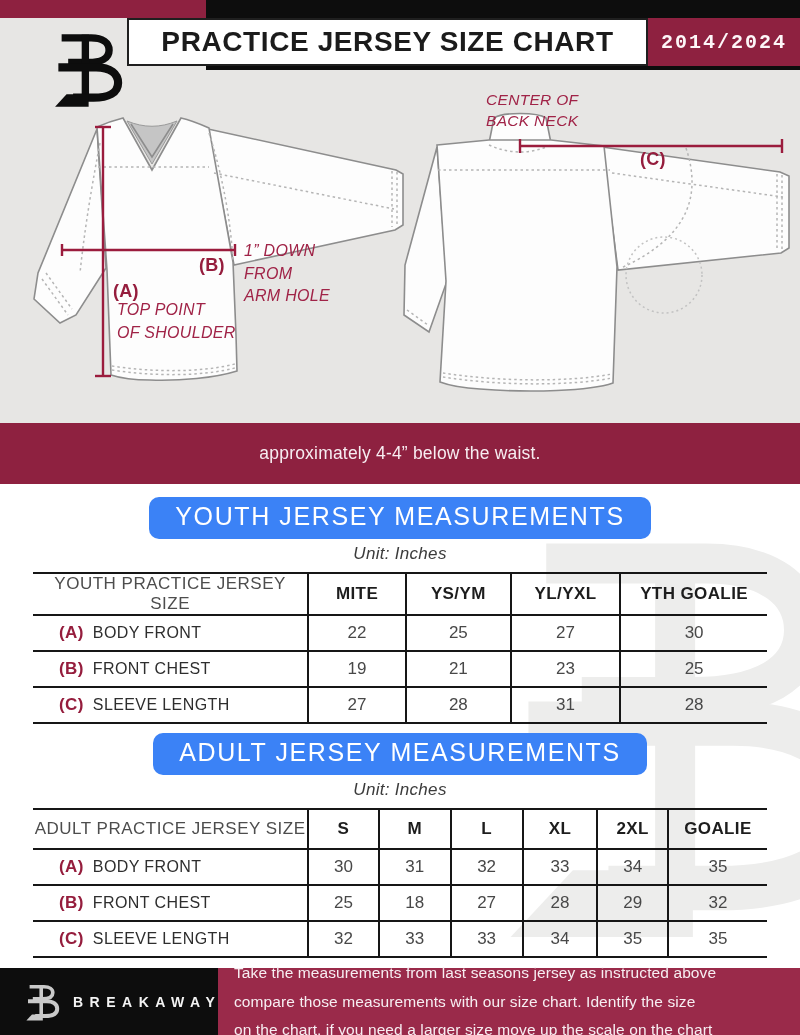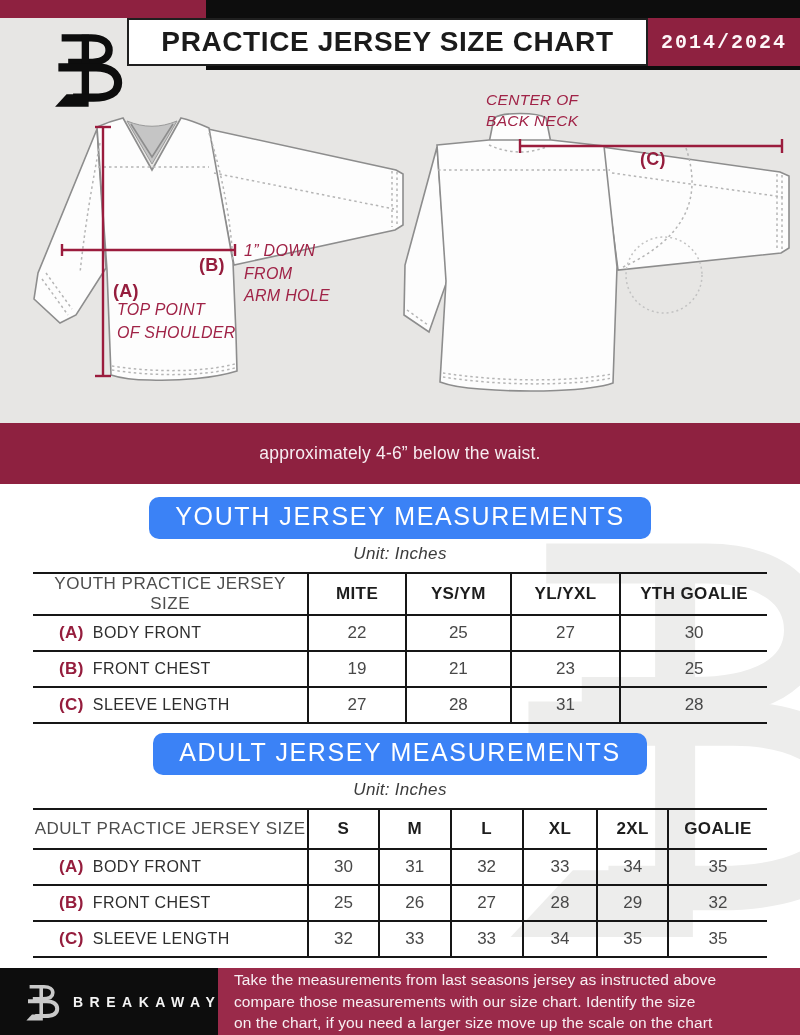--- a/index.html
+++ b/index.html
@@ -46,21 +46,21 @@
   .size-table td{height:34px;text-align:center;font-size:17px;color:#484848;}
   .size-table td.label-cell{text-align:left;padding-left:26px;font-size:16px;color:#2e2e2e;letter-spacing:.4px;font-weight:500;}
   .size-table td.label-cell .prefix{color:#951d3d;font-weight:800;font-size:17px;margin-right:9px;}
   
   .footer{position:absolute;top:968px;left:0;width:800px;height:67px;display:flex;}
   .footer-brandbox{width:218px;background:#0d0d0d;display:flex;align-items:center;gap:13px;
                    padding-left:24px;box-sizing:border-box;flex:none;text-align:right;}
   .logo-footer{width:36px;height:44px;color:#c9c9c9;flex:none;}
   .brand-name{color:#f3f3f3;font-size:14px;font-weight:600;letter-spacing:6.5px;}
   .footer-note{flex:1;background:#9a2a4a;color:#f7eef2;display:flex;flex-direction:column;justify-content:center;
-               padding:6px 14px 6px 16px;font-size:15.5px;line-height:1.38;letter-spacing:.1px;}
+               padding:6px 14px 6px 16px;font-size:15.5px;line-height:1.38;letter-spacing:.1px;gap:7px;}
   .footer-note div{white-space:nowrap;}
 </style>
 </head>
 <body>
 
 <svg width="0" height="0" style="position:absolute">
   <defs>
     <g id="logo-b" fill="none" stroke="currentColor">
       <path stroke-width="9" d="M14,17 H50 C64,17 72,23 72,32 C72,42 62,47 47,47 H22"></path>
       <path stroke-width="9" d="M43,13 V92"></path>
@@ -153,21 +153,21 @@
       <div>OF SHOULDER</div>
     </div>
     <div class="anno anno-1d">
       <div>1” DOWN</div>
       <div>FROM</div>
       <div>ARM HOLE</div>
     </div>
   </div>
 
   <div class="wrist-banner">
-    <div>approximately 4-6” below the waist.</div>
+    <div>approximately 4-4” below the waist.</div>
   </div>
 
   <div class="content">
     <svg class="watermark" viewBox="0 0 90 110">
       <use href="#logo-b"></use>
     </svg>
 
     <div class="block">
       <div class="section-pill">YOUTH JERSEY MEASUREMENTS</div>
       <div class="unit">Unit: Inches</div>
@@ -245,21 +245,21 @@
                 <td>30</td>
                 <td>31</td>
                 <td>32</td>
                 <td>33</td>
                 <td>34</td>
                 <td>35</td>
               </tr>
               <tr>
                 <td class="label-cell"><span class="prefix">(B)</span>FRONT CHEST</td>
                 <td>25</td>
-                <td>26</td>
+                <td>18</td>
                 <td>27</td>
                 <td>28</td>
                 <td>29</td>
                 <td>32</td>
               </tr>
               <tr>
                 <td class="label-cell"><span class="prefix">(C)</span>SLEEVE LENGTH</td>
                 <td>32</td>
                 <td>33</td>
                 <td>33</td>

